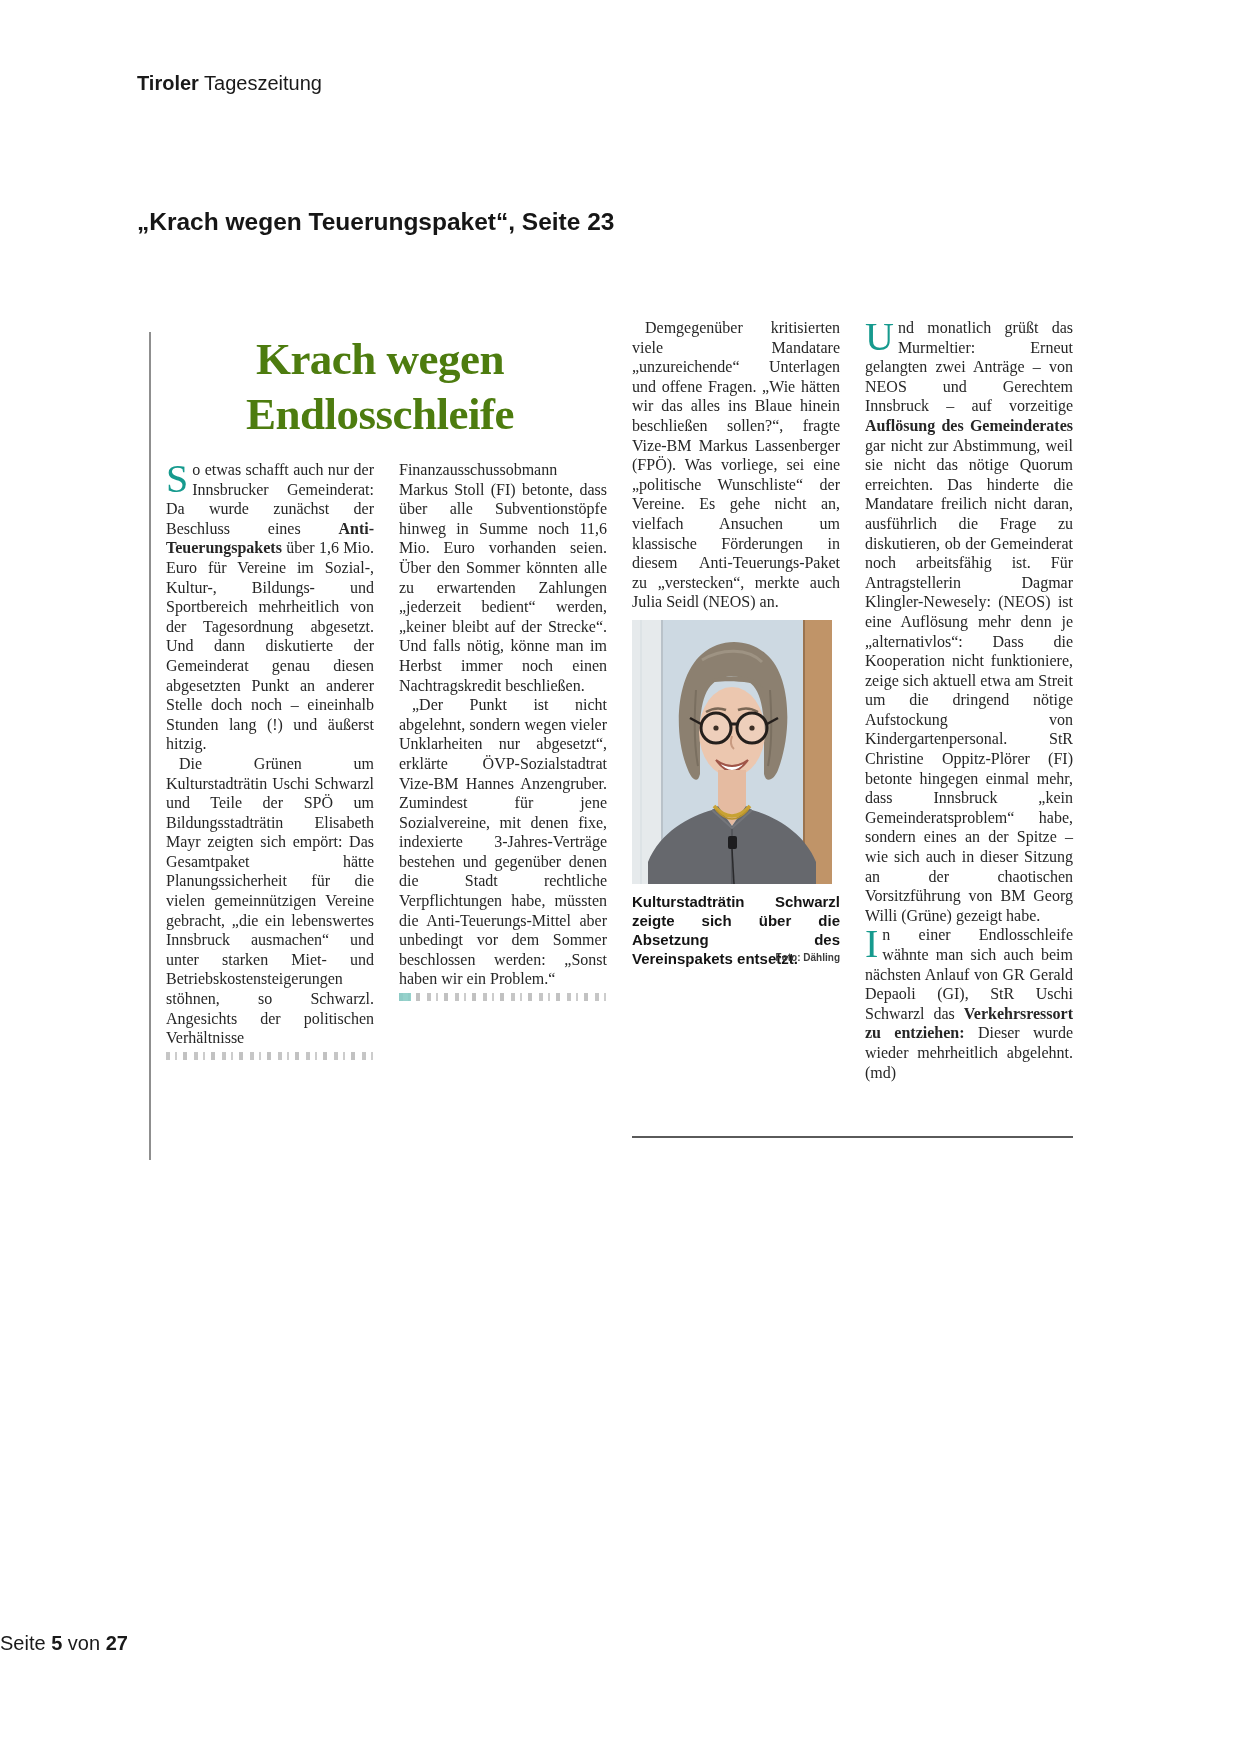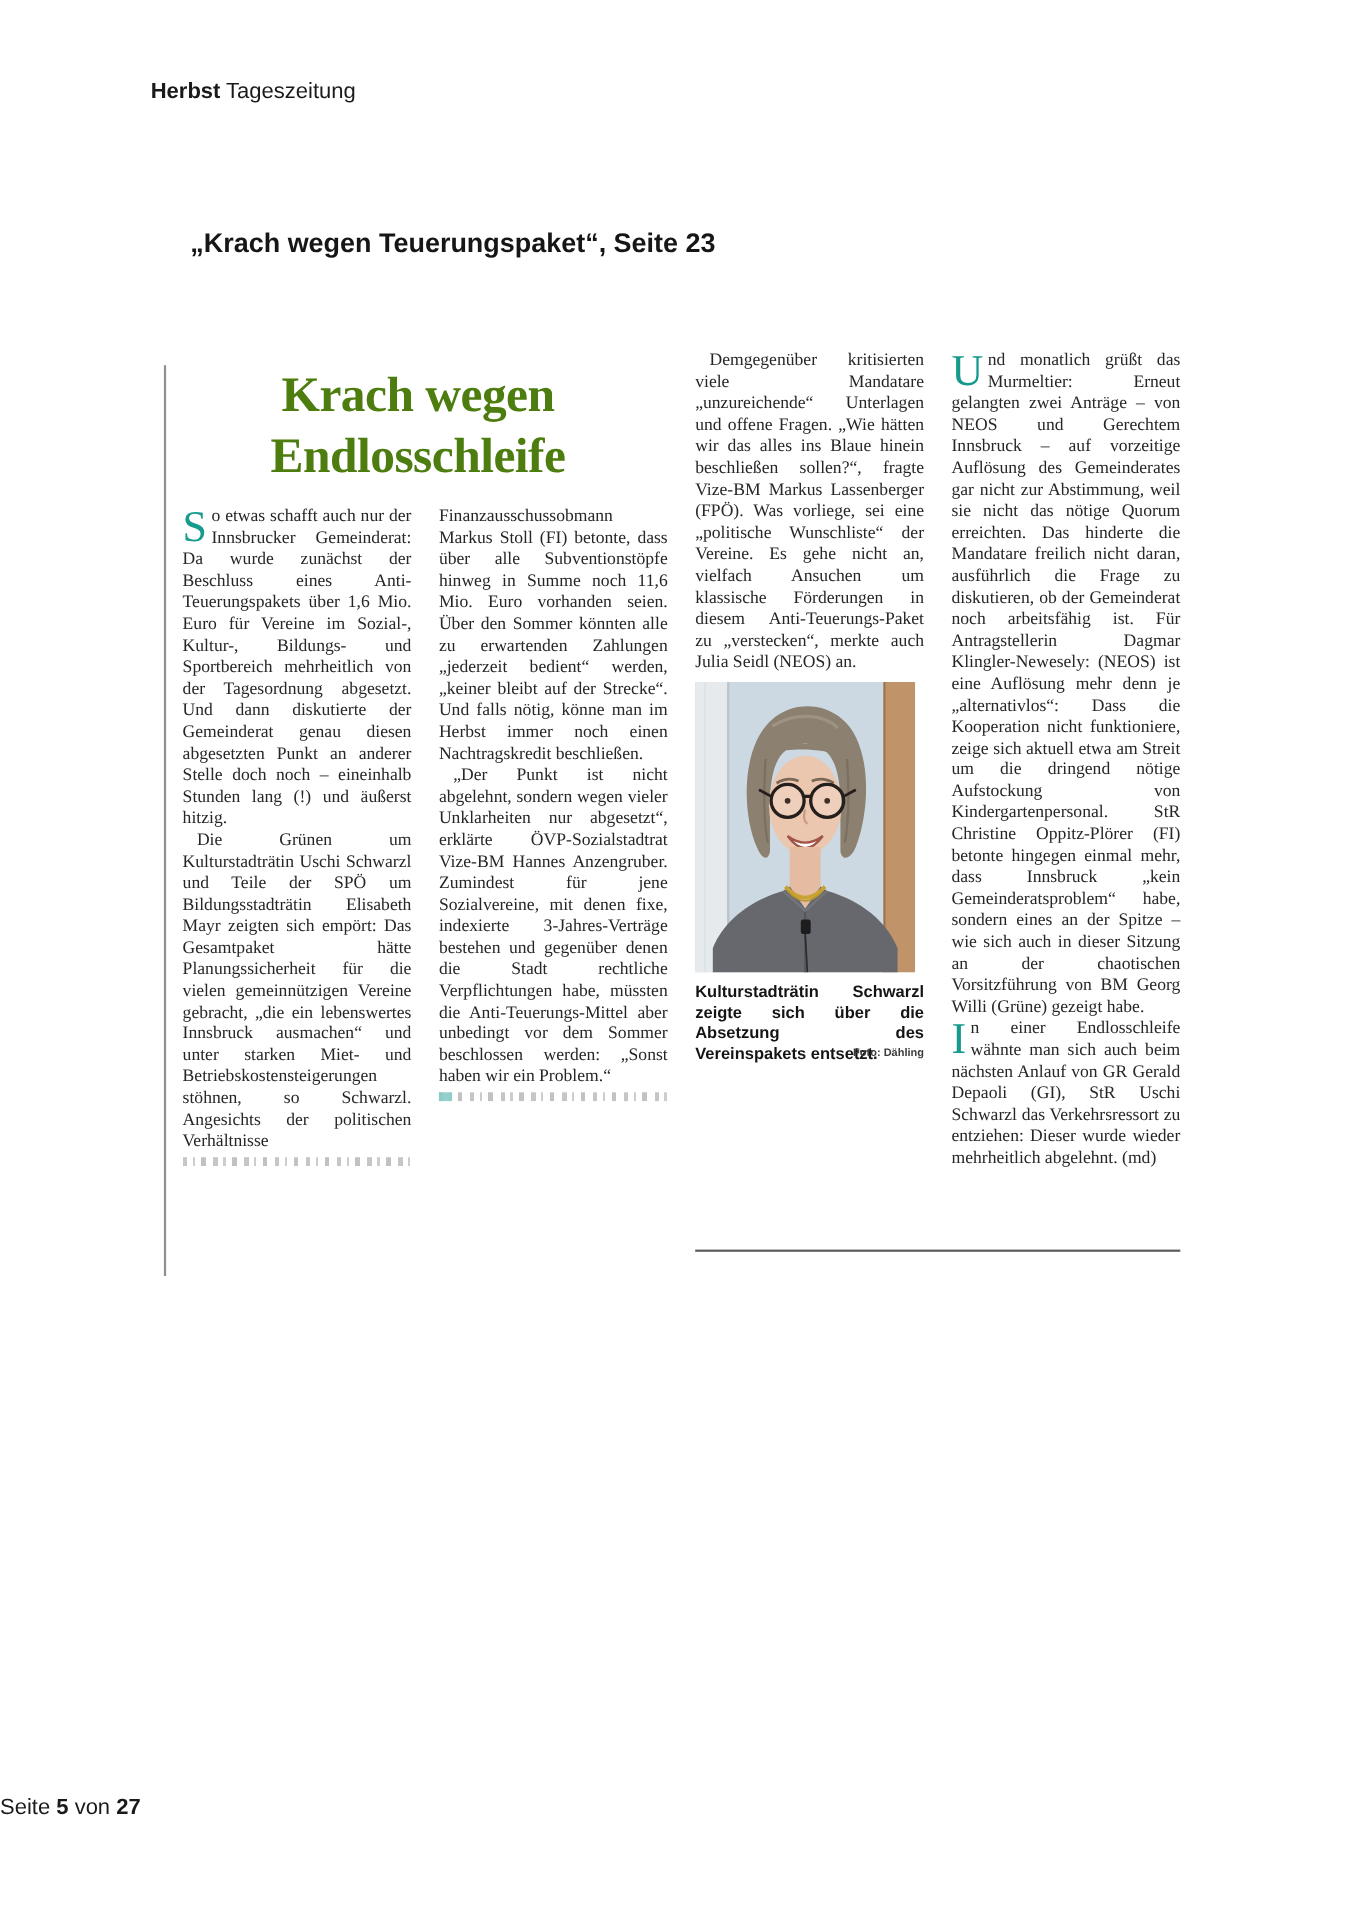--- a/index.html
+++ b/index.html
@@ -2,40 +2,40 @@
 <html lang="de" style="--dropcap: #169a8e;"><head>
 <meta charset="utf-8">
 <style>
   html,body{margin:0;padding:0;background:#ffffff;}
   .page{position:relative;width:1241px;height:1754px;background:#ffffff;overflow:hidden;
         font-family:"Liberation Sans",sans-serif;}
 
   
   .masthead{position:absolute;left:137px;top:72px;font-size:20px;color:#1a1a1a;}
   .masthead .mh-bold{font-weight:bold;}
-  .headline{position:absolute;left:137px;top:208px;font-size:24.5px;font-weight:bold;color:#161616;margin-left:36px;}
+  .headline{position:absolute;left:137px;top:208px;font-size:24.5px;font-weight:bold;color:#161616;}
 
   
   .clipping{position:absolute;left:137px;top:310px;width:940px;height:866px;}
   .left-rule{position:absolute;left:12px;top:22px;width:2px;height:828px;background:#8f8f8f;}
 
   .art-title{position:absolute;left:20px;top:22px;width:446px;text-align:center;
              font-family:"Liberation Serif",serif;font-weight:bold;color:#4d7c0f;
              font-size:45px;line-height:55px;letter-spacing:-0.5px;}
 
   .col{position:absolute;width:208px;top:150px;}
   .col1{left:29px;}
   .col2{left:262px;}
   .col3{left:495px;top:8px;}
   .col4{left:728px;top:8px;}
 
   .para{margin:0;text-align:justify;font-family:"Liberation Serif",serif;
         font-size:16px;line-height:19.6px;color:#262626;}
   .para.indent{text-indent:13px;}
-  .b{font-weight:normal;}
+  .b{font-weight:bold;}
   .it{}
   .dropcap{float:left;font-family:"Liberation Serif",serif;font-size:40px;line-height:33px;
            padding:2px 4px 0 0;color:var(--dropcap,#169a8e);}
 
   
   .cut-strip{margin-top:4px;height:8px;width:100%;opacity:.5;
     background:repeating-linear-gradient(90deg,#8d8d8d 0 4px,transparent 4px 9px,
                #9a9a9a 9px 11px,transparent 11px 17px,#858585 17px 21px,transparent 21px 28px);}
   .cut-strip .teal-frag{display:inline-block;width:12px;height:8px;background:var(--dropcap,#169a8e);
     vertical-align:top;margin-right:6px;opacity:.9;}
@@ -54,21 +54,21 @@
   .footer{position:absolute;left:0;top:1632px;width:100%;text-align:left;
           font-size:20px;color:#1a1a1a;}
   .footer .fb{font-weight:bold;}
 </style>
 </head>
 <body>
 
 <div class="page">
 
   <div class="masthead">
-    <span class="mh-bold">Herbst</span><span> Tageszeitung</span>
+    <span class="mh-bold">Tiroler</span><span> Tageszeitung</span>
   </div>
 
   <div class="headline">„Krach wegen Teuerungspaket“, Seite 23</div>
 
   <div class="clipping">
     <div class="left-rule"></div>
 
     <div class="art-title">
       <div>Krach wegen</div>
       <div>Endlosschleife</div>

